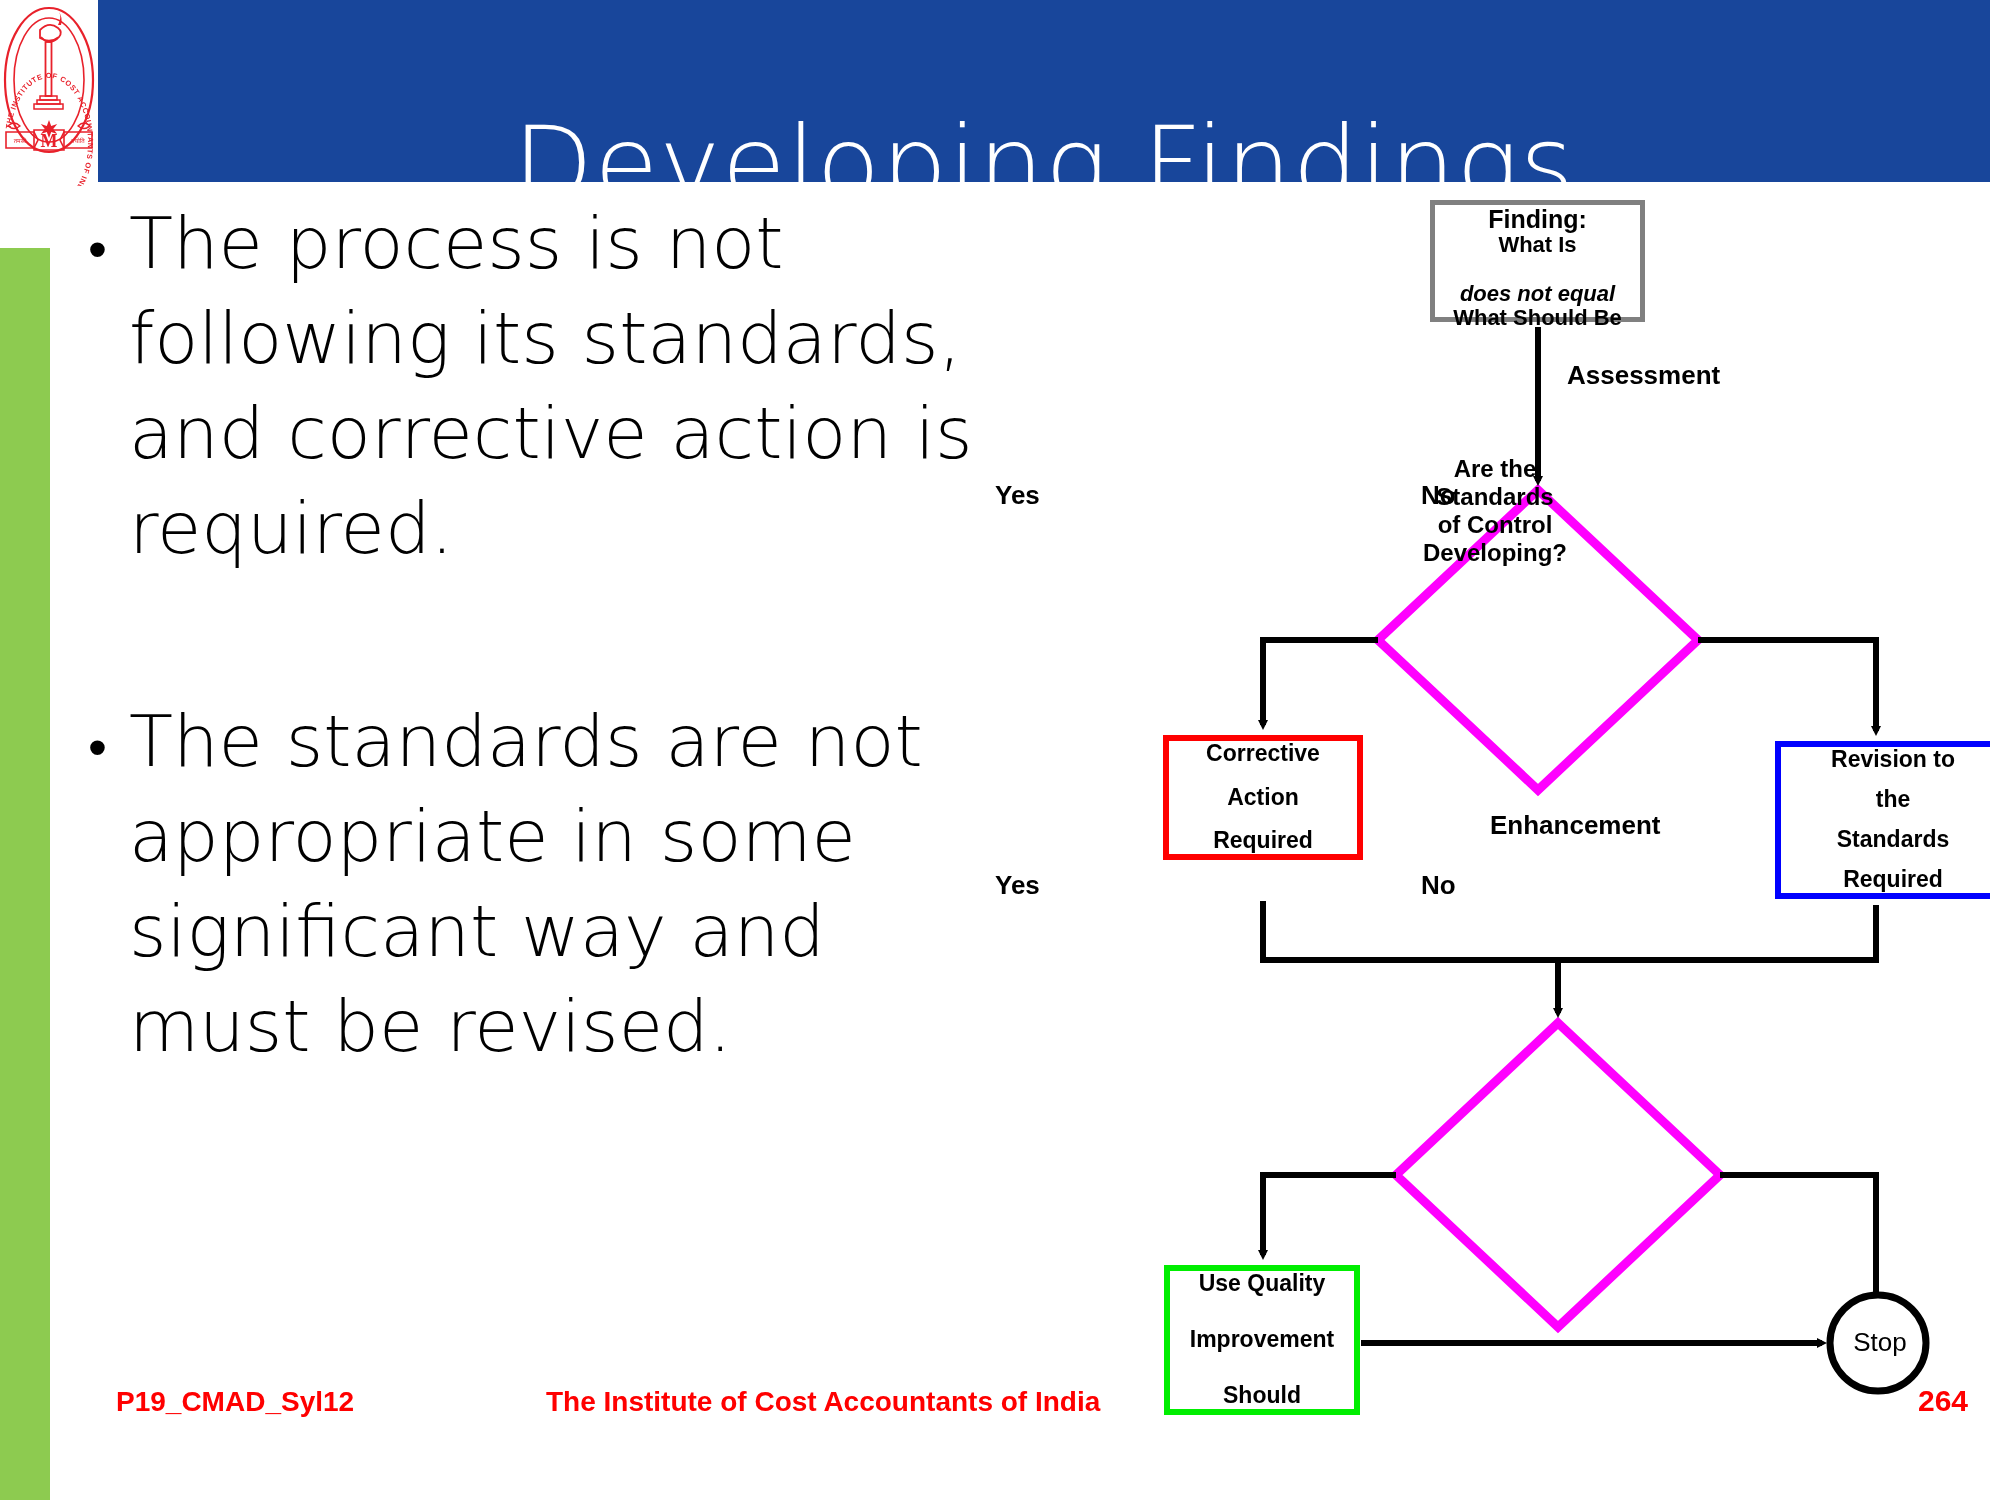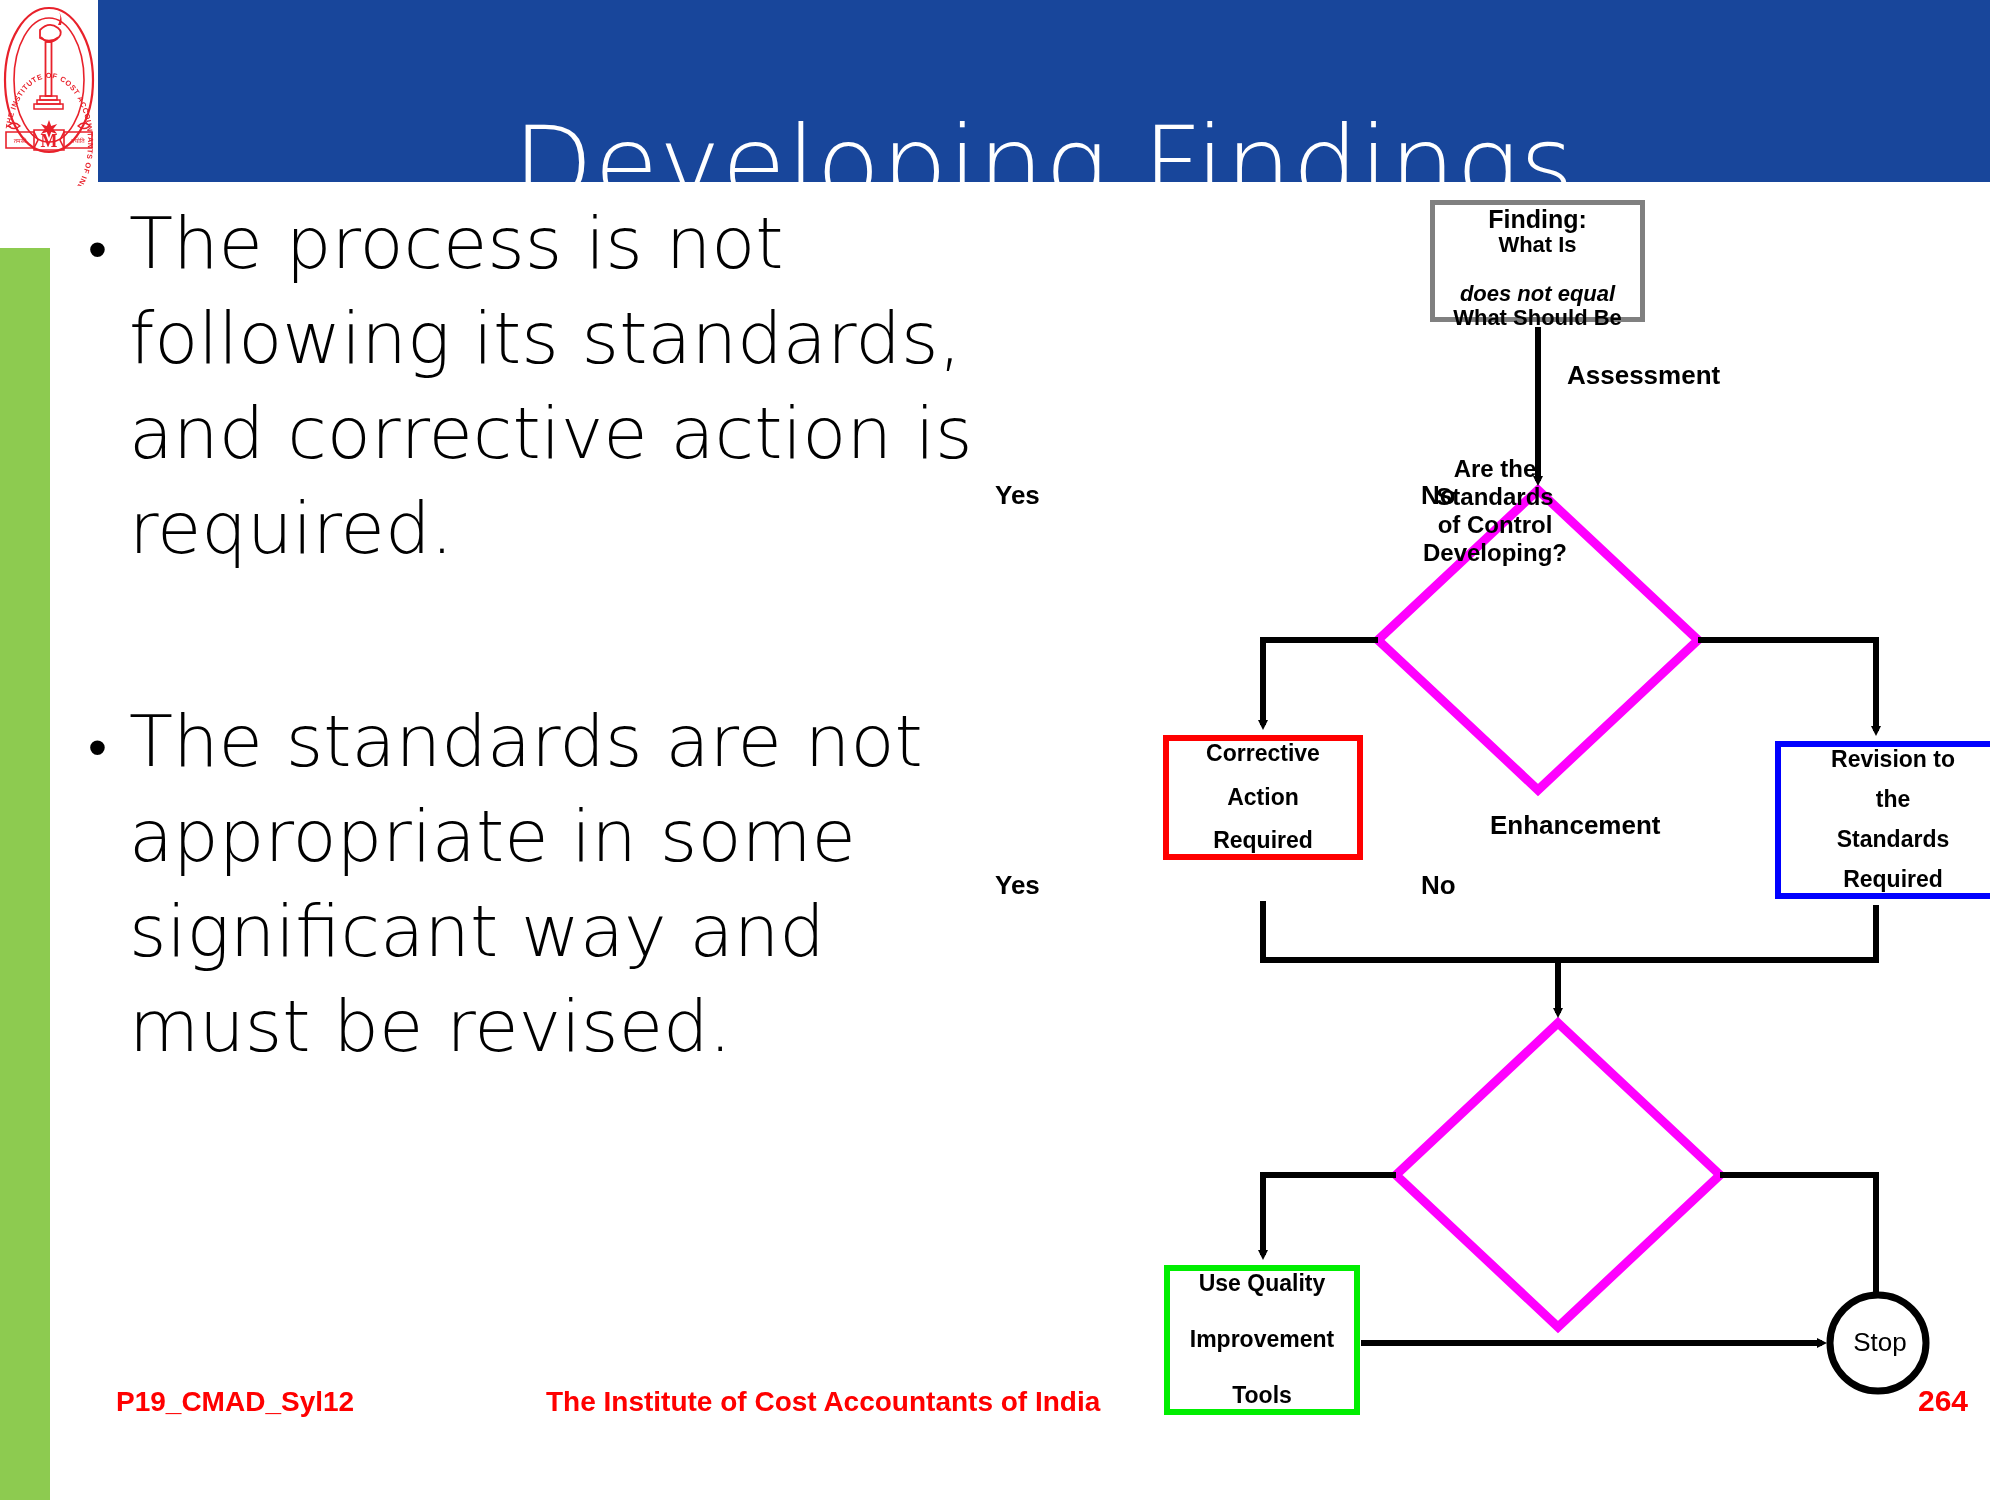--- a/index.html
+++ b/index.html
@@ -176,21 +176,21 @@
   <div id="revision-box" class="fc-box">
     <div>Revision to</div>
     <div>the</div>
     <div>Standards</div>
     <div>Required</div>
   </div>
 
   <div id="quality-box" class="fc-box">
     <div>Use Quality</div>
     <div>Improvement</div>
-    <div>Tools</div>
+    <div>Should</div>
   </div>
 
   <div id="stop-text">Stop</div>
 </div>
 
 <div id="footer-left" class="footer-text">P19_CMAD_Syl12</div>
 <div id="footer-center" class="footer-text">The Institute of Cost Accountants of India</div>
 <div id="footer-page" class="footer-text">264</div>
 
 </body></html>

